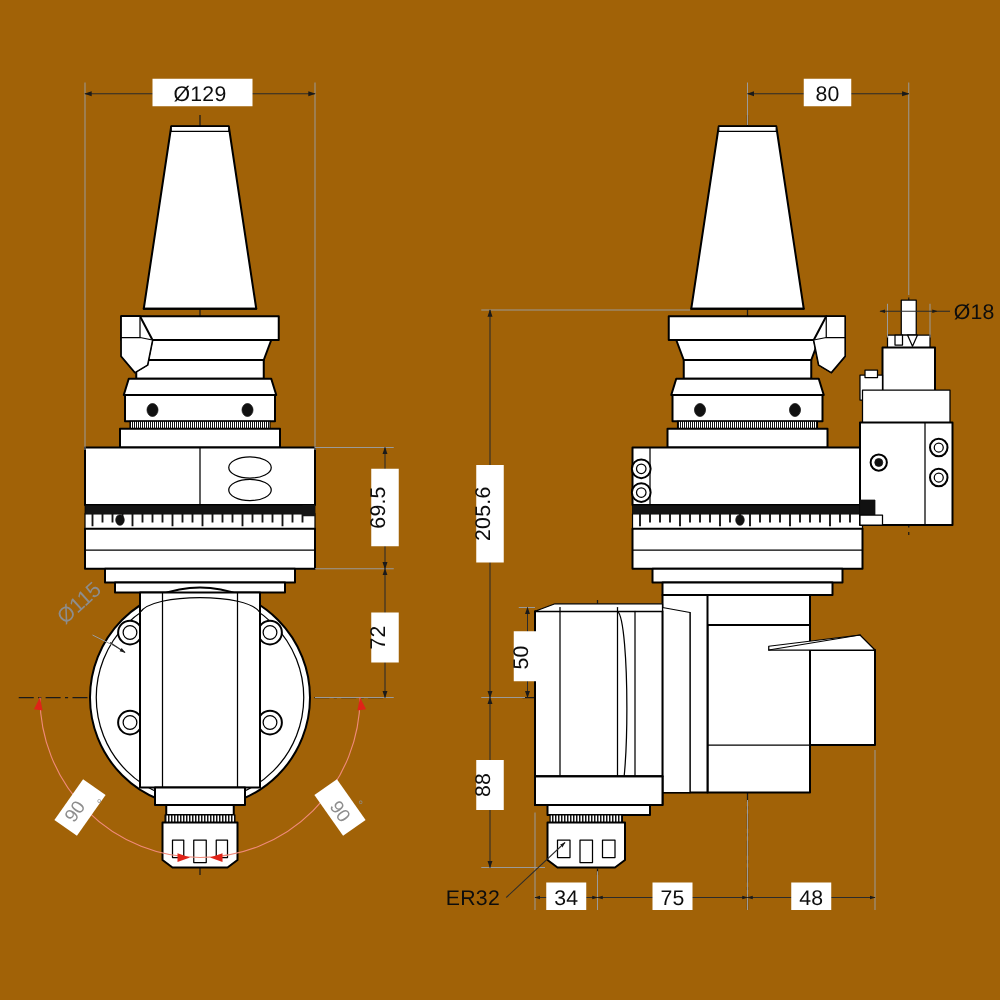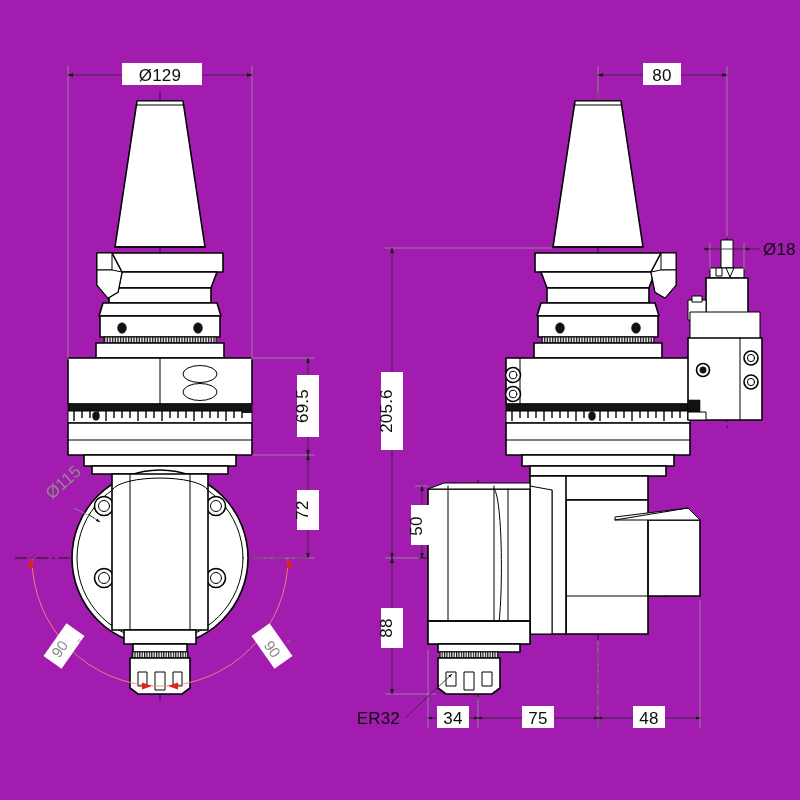--- a/index.html
+++ b/index.html
@@ -10,21 +10,21 @@
   body {
     width: 800px;
     height: 800px;
     font-family: "Liberation Sans", sans-serif;
     overflow: hidden;
   }
   #drawing-root {
     position: relative;
     width: 800px;
     height: 800px;
-    background: #a21caf;
+    background: #a16207;
   }
   svg#cad {
     display: block;
     width: 800px;
     height: 800px;
   }
   
   .obj       { fill: none; stroke: #000000; stroke-width: 1.6; stroke-linejoin: round; stroke-linecap: round; }
   .obj-thin  { fill: none; stroke: #000000; stroke-width: 1.0; stroke-linejoin: round; stroke-linecap: round; }
   .fillw     { fill: #ffffff; stroke: #000000; stroke-width: 1.6; stroke-linejoin: round; }

